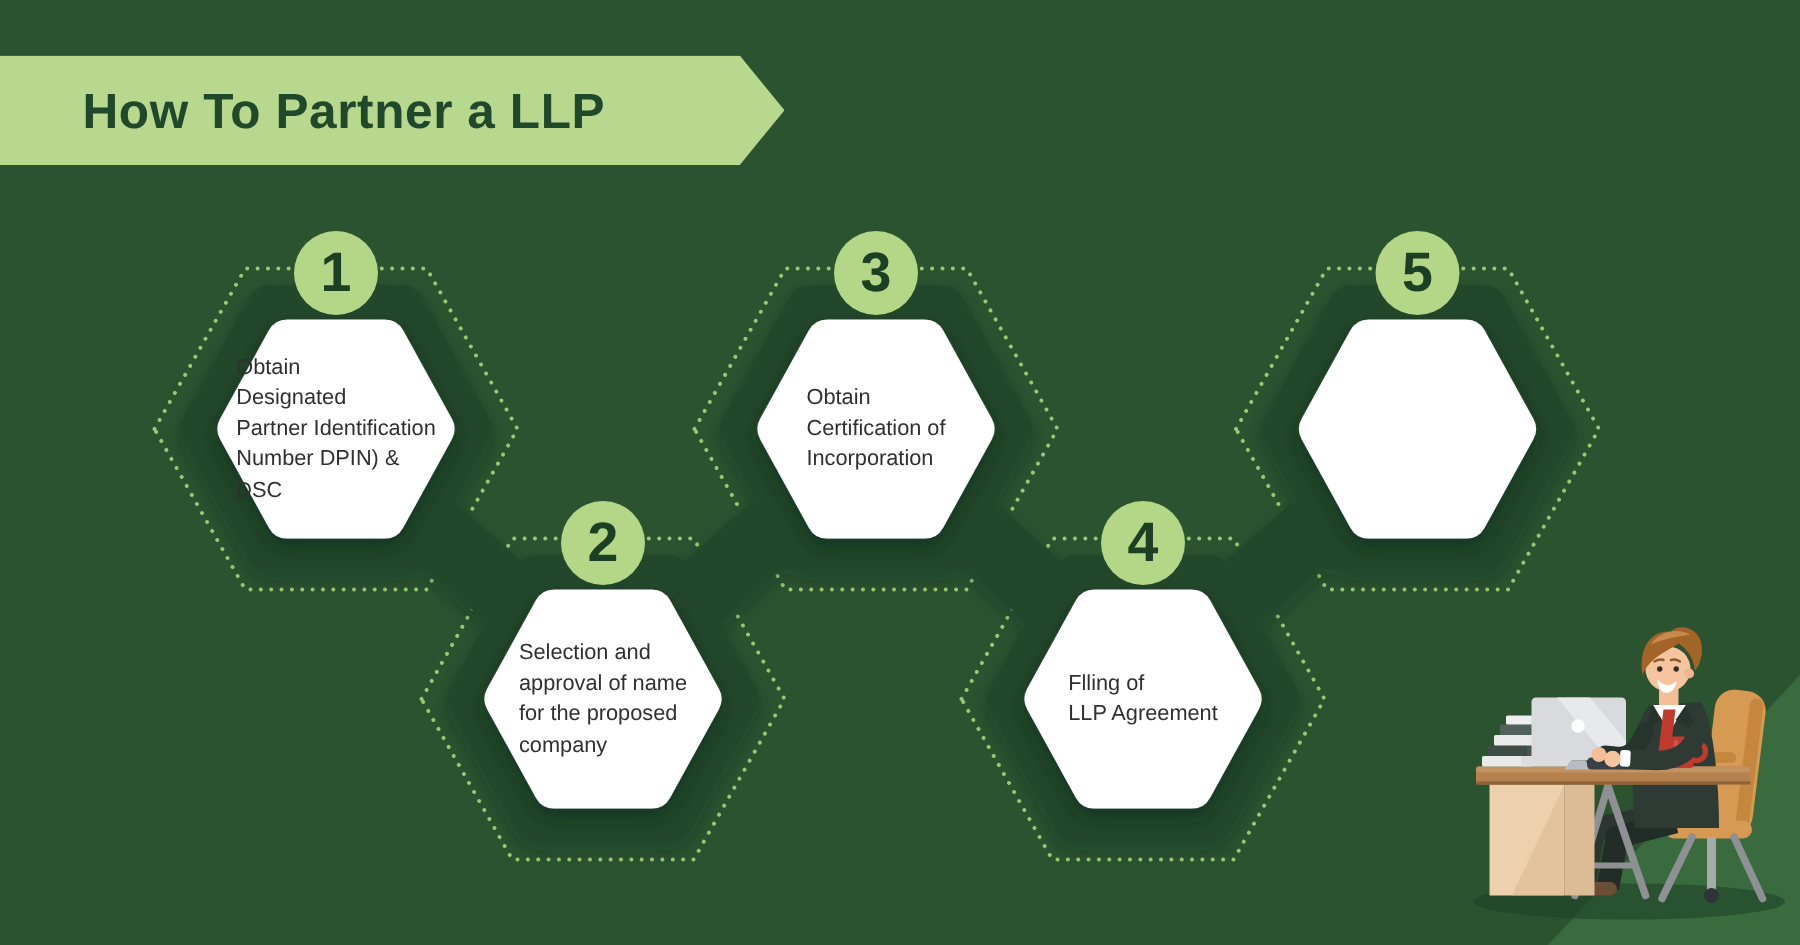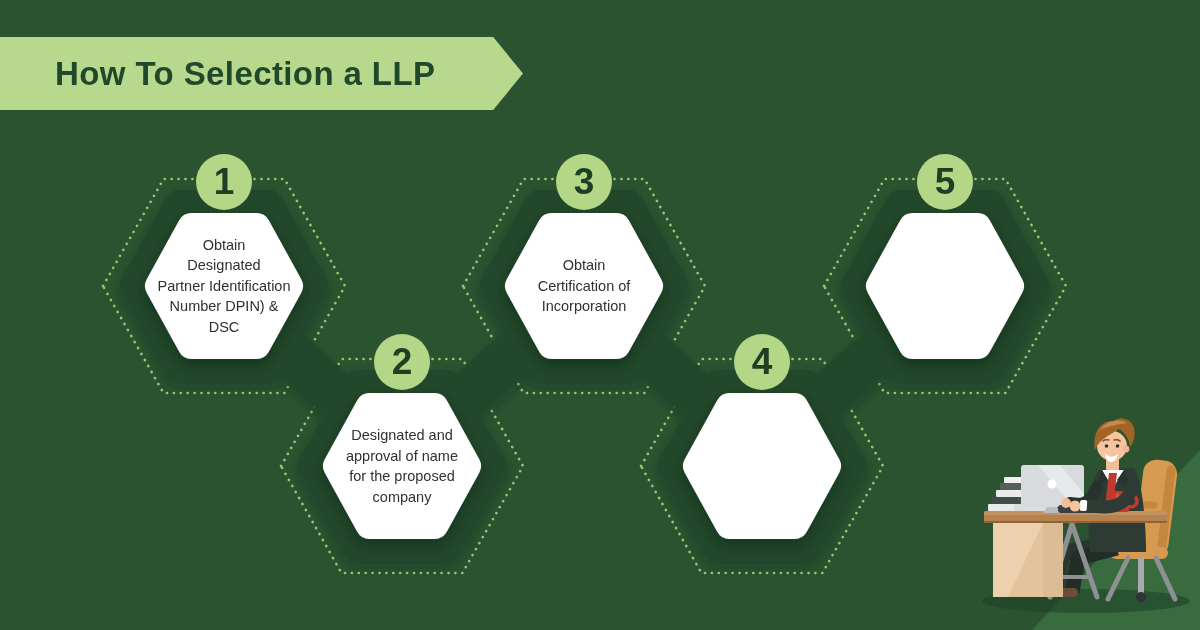--- a/index.html
+++ b/index.html
@@ -30,21 +30,21 @@
     position:absolute;left:calc(var(--cx) - 28px);top:calc(var(--cy) - 132px);
     width:56px;height:56px;border-radius:50%;
     background:var(--number-circle,#B4D787);color:var(--number-text,#1D4024);
     font-size:37px;font-weight:700;
     display:flex;align-items:center;justify-content:center;
   }
   .step-text{
     position:absolute;left:calc(var(--cx) - 85px);top:calc(var(--cy) - 72px);
     width:170px;height:144px;
     display:flex;align-items:center;justify-content:center;
-    text-align:center;white-space:pre-line;
+    text-align:left;white-space:pre-line;
     font-size:14.5px;line-height:20.5px;font-weight:400;
     color:var(--step-text,#303030);
   }
 </style>
 </head>
 <body>
 
 <div class="stage">
 
   <svg id="hex-svg" width="1200" height="630" viewBox="0 0 1200 630">
@@ -160,46 +160,48 @@
         <path d="M1097,487 C1092,498 1088,503 1080,504 L1070,503" stroke="#27332D" stroke-width="12" fill="none" stroke-linecap="round"></path>
         <circle cx="1066" cy="503" r="5" fill="#F3BE96"></circle>
         <path d="M1132,487 C1128,500 1120,507 1104,507 L1084,506" stroke="#2E3B34" stroke-width="13" fill="none" stroke-linecap="round"></path>
         <rect x="1080" y="500" width="7" height="11" rx="2" fill="#FFFFFF" transform="rotate(3 1083 505)"></rect>
         <circle cx="1075" cy="506" r="5.5" fill="#F6C49E"></circle>
       </g>
     </g>
   </svg>
 
   <div class="banner">
-    <h1 class="title">How To Selection a LLP</h1>
+    <h1 class="title">How To Partner a LLP</h1>
   </div>
 
   <div class="steps-layer">
     <div class="step" style="--cx:224px; --cy:286px;">
       <div class="step-number">1</div>
       <div class="step-text">Obtain
 Designated
 Partner Identification
 Number DPIN) &amp;
 DSC</div>
     </div>
     <div class="step" style="--cx:402px; --cy:466px;">
       <div class="step-number">2</div>
-      <div class="step-text">Designated and
+      <div class="step-text">Selection and
 approval of name
 for the proposed
 company</div>
     </div>
     <div class="step" style="--cx:584px; --cy:286px;">
       <div class="step-number">3</div>
       <div class="step-text">Obtain
 Certification of
 Incorporation</div>
     </div>
     <div class="step" style="--cx:762px; --cy:466px;">
       <div class="step-number">4</div>
+      <div class="step-text">Flling of
+LLP Agreement</div>
     </div>
     <div class="step" style="--cx:945px; --cy:286px;">
       <div class="step-number">5</div>
     </div>
   </div>
 
 </div>
 
 </body></html>

